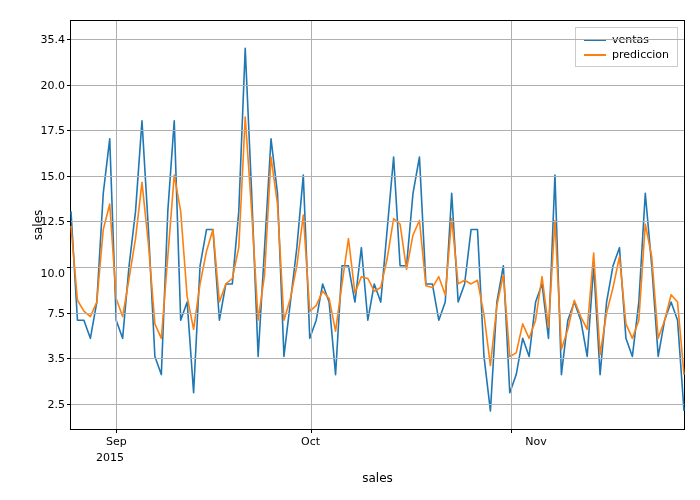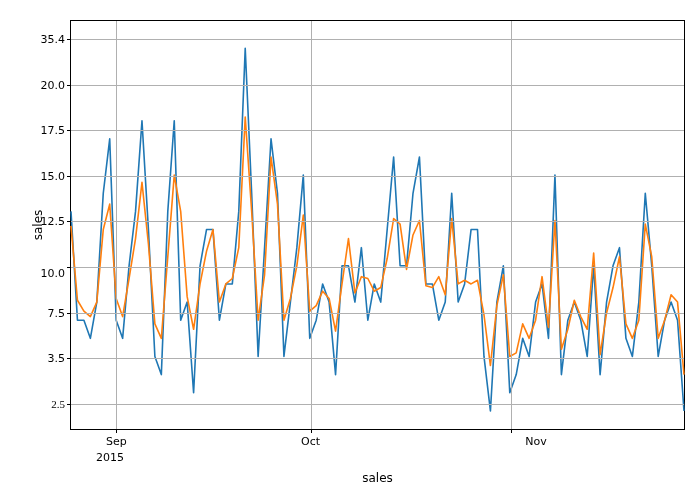--- a/index.html
+++ b/index.html
@@ -97,26 +97,36 @@
 <body>
 
 <div class="figure">
   <div class="axes" id="axes" style="left: 70px; top: 20px; width: 615px; height: 410px;">
 
     <svg class="plot" id="plot-svg" preserveAspectRatio="none" viewBox="0 0 615 410">
         <path d="M0.00,191.33 L6.47,300.67 L12.95,300.67 L19.42,318.89 L25.89,282.44 L32.37,173.11 L38.84,118.44 L45.32,300.67 L51.79,318.89 L58.26,246.00 L64.74,191.33 L71.21,100.22 L77.68,209.56 L84.16,337.11 L90.63,355.33 L97.11,191.33 L103.58,100.22 L110.05,300.67 L116.53,282.44 L123.00,373.56 L129.47,246.00 L135.95,209.56 L142.42,209.56 L148.89,300.67 L155.37,264.22 L161.84,264.22 L168.32,191.33 L174.79,27.33 L181.26,173.11 L187.74,337.11 L194.21,227.78 L200.68,118.44 L207.16,173.11 L213.63,337.11 L220.11,282.44 L226.58,227.78 L233.05,154.89 L239.53,318.89 L246.00,300.67 L252.47,264.22 L258.95,282.44 L265.42,355.33 L271.89,246.00 L278.37,246.00 L284.84,282.44 L291.32,227.78 L297.79,300.67 L304.26,264.22 L310.74,282.44 L317.21,209.56 L323.68,136.67 L330.16,246.00 L336.63,246.00 L343.11,173.11 L349.58,136.67 L356.05,264.22 L362.53,264.22 L369.00,300.67 L375.47,282.44 L381.95,173.11 L388.42,282.44 L394.89,264.22 L401.37,209.56 L407.84,209.56 L414.32,337.11 L420.79,391.78 L427.26,282.44 L433.74,246.00 L440.21,373.56 L446.68,355.33 L453.16,318.89 L459.63,337.11 L466.11,282.44 L472.58,264.22 L479.05,318.89 L485.53,154.89 L492.00,355.33 L498.47,300.67 L504.95,282.44 L511.42,300.67 L517.89,337.11 L524.37,246.00 L530.84,355.33 L537.32,282.44 L543.79,246.00 L550.26,227.78 L556.74,318.89 L563.21,337.11 L569.68,282.44 L576.16,173.11 L582.63,246.00 L589.11,337.11 L595.58,300.67 L602.05,282.44 L608.53,300.67 L615.00,391.78" fill="none" stroke="#1f77b4" stroke-width="1.6" stroke-linejoin="round"></path>
         <path d="M0.00,205.91 L6.47,280.62 L12.95,291.56 L19.42,297.02 L25.89,282.44 L32.37,209.56 L38.84,184.04 L45.32,278.80 L51.79,297.02 L58.26,258.76 L64.74,218.67 L71.21,162.18 L77.68,224.13 L84.16,304.31 L90.63,318.89 L97.11,236.89 L103.58,154.89 L110.05,191.33 L116.53,276.98 L123.00,309.78 L129.47,264.22 L135.95,231.42 L142.42,209.56 L148.89,282.44 L155.37,264.22 L161.84,258.76 L168.32,227.78 L174.79,96.58 L181.26,191.33 L187.74,300.67 L194.21,255.11 L200.68,136.67 L207.16,184.04 L213.63,300.67 L220.11,278.80 L226.58,246.00 L233.05,194.98 L239.53,291.56 L246.00,286.09 L252.47,271.51 L258.95,278.80 L265.42,311.60 L271.89,264.22 L278.37,218.67 L284.84,273.33 L291.32,256.93 L297.79,258.76 L304.26,271.51 L310.74,267.87 L317.21,238.71 L323.68,198.62 L330.16,204.09 L336.63,249.64 L343.11,215.02 L349.58,200.44 L356.05,266.04 L362.53,267.87 L369.00,256.93 L375.47,275.16 L381.95,198.62 L388.42,264.22 L394.89,260.58 L401.37,264.22 L407.84,260.58 L414.32,295.20 L420.79,346.22 L427.26,286.09 L433.74,255.11 L440.21,337.11 L446.68,333.47 L453.16,304.31 L459.63,318.89 L466.11,300.67 L472.58,256.93 L479.05,307.96 L485.53,200.44 L492.00,329.82 L498.47,309.78 L504.95,280.62 L511.42,297.02 L517.89,309.78 L524.37,233.24 L530.84,335.29 L537.32,293.38 L543.79,267.87 L550.26,236.89 L556.74,304.31 L563.21,318.89 L569.68,300.67 L576.16,204.09 L582.63,236.89 L589.11,318.89 L595.58,300.67 L602.05,275.16 L608.53,282.44 L615.00,355.33" fill="none" stroke="#ff7f0e" stroke-width="1.6" stroke-linejoin="round"></path>
       </svg>
 
+    <div class="legend">
+      <div class="legend-row">
+        <div class="legend-swatch" id="sw0" style="background: rgb(31, 119, 180);"></div>
+        <span>ventas</span>
+      </div>
+      <div class="legend-row">
+        <div class="legend-swatch" id="sw1" style="background: rgb(255, 127, 14);"></div>
+        <span>prediccion</span>
+      </div>
+    </div>
 
     <div class="axis-label-y">sales</div>
     <div class="axis-label-x">sales</div>
   <div class="grid-line-h" style="top: 382.667px;"></div>
       <div class="tick-mark y" style="top: 382.667px;"></div>
-      <div class="ytick-label" style="top: 382.667px; font-family: Liberation Serif, serif;">2.5</div>
+      <div class="ytick-label" style="top: 382.667px;">2.5</div>
       <div class="grid-line-h" style="top: 337.111px;"></div>
       <div class="tick-mark y" style="top: 337.111px;"></div>
       <div class="ytick-label" style="top: 337.111px;">3.5</div>
       <div class="grid-line-h" style="top: 291.556px;"></div>
       <div class="tick-mark y" style="top: 291.556px;"></div>
       <div class="ytick-label" style="top: 291.556px;">7.5</div>
       <div class="grid-line-h" style="top: 246px;"></div>
       <div class="tick-mark y" style="top: 246px;"></div>
       <div class="ytick-label" style="top: 252px;">10.0</div>
       <div class="grid-line-h" style="top: 200.444px;"></div>

